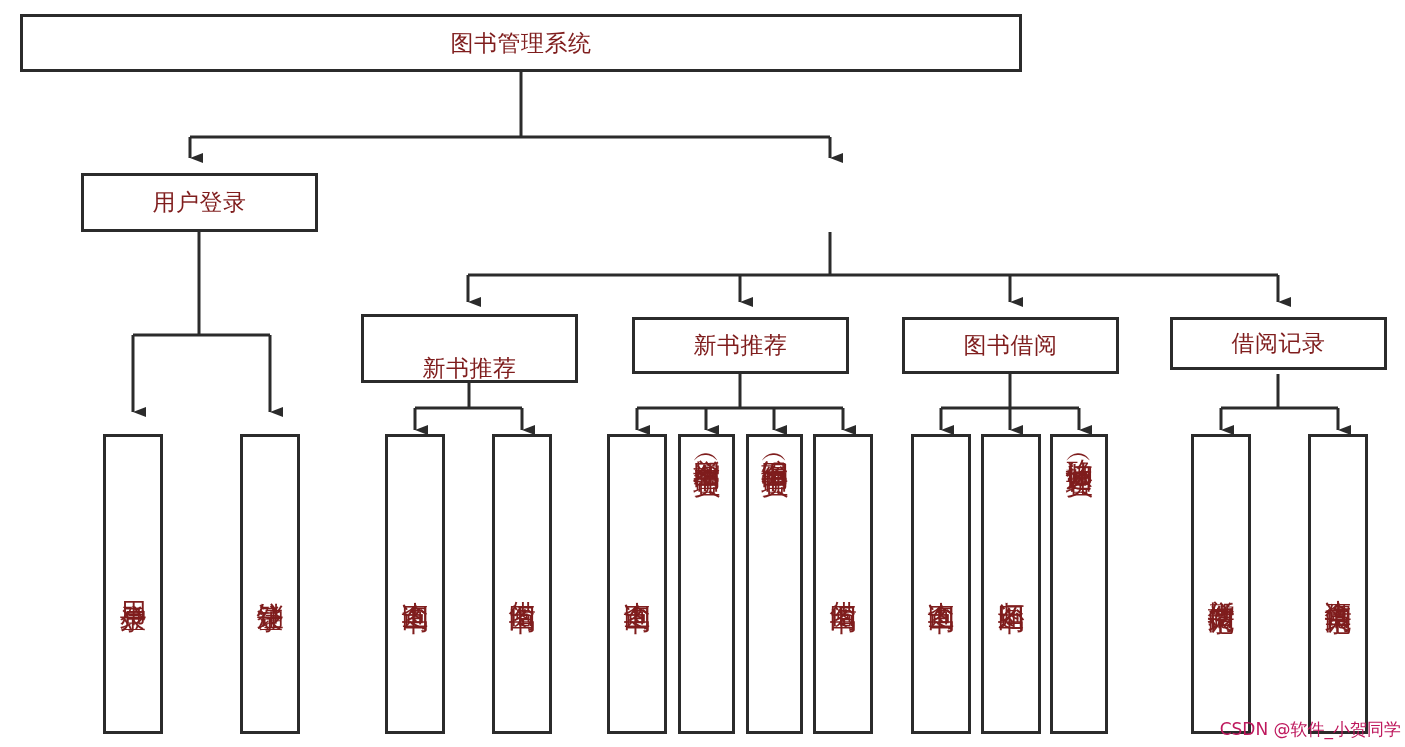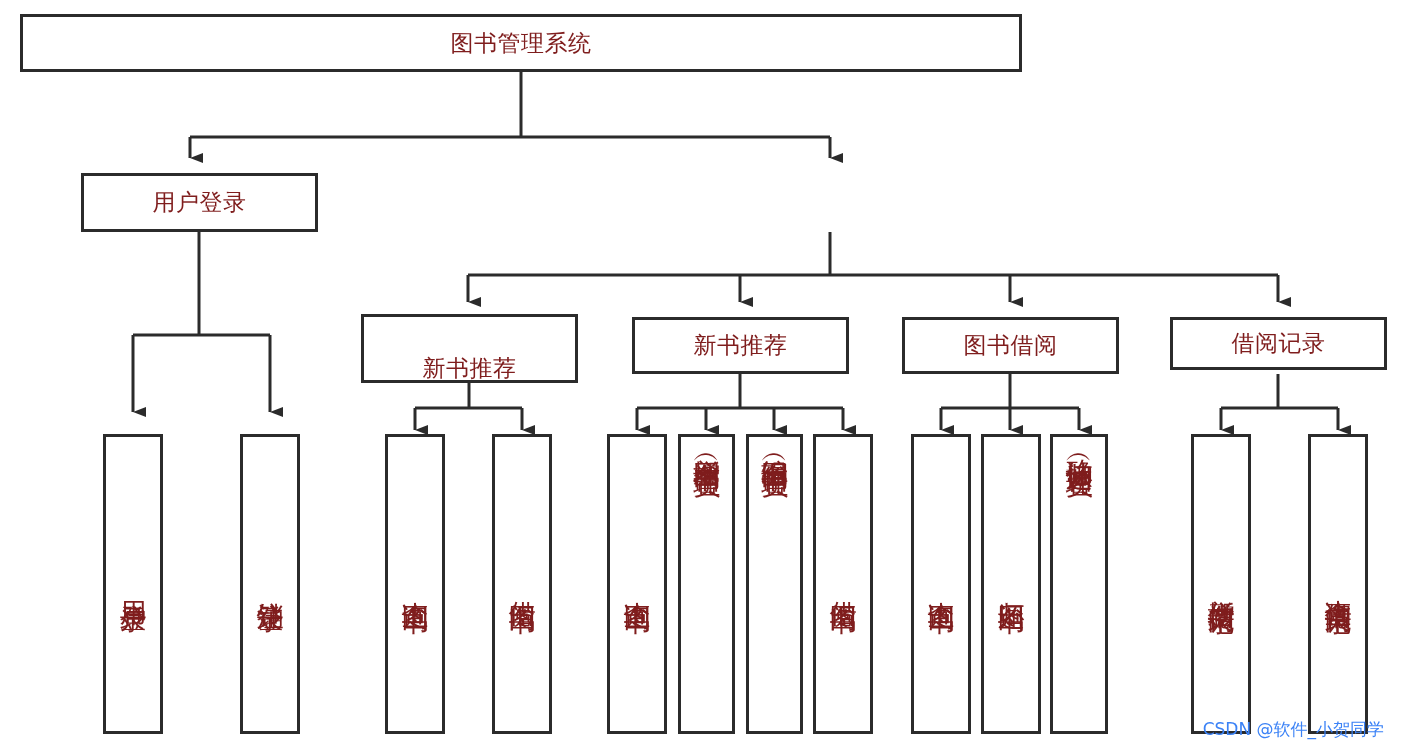--- a/index.html
+++ b/index.html
@@ -58,24 +58,24 @@
     line-height: 1.05;
     letter-spacing: 2px;
     white-space: nowrap;
   }
   
   .v-node.centered {
     align-items: center;
   }
   .watermark {
     position: absolute;
-    right: 21px;
+    right: 4px;
     bottom: 6px;
     font-size: 17px;
-    color: #3b82f6;
+    color: #be185d;
     z-index: 5;
     white-space: nowrap;
     font-family: "DejaVu Sans", "Liberation Sans", sans-serif;
   }
 </style>
 </head>
 <body>
 
 <div id="canvas">
 

